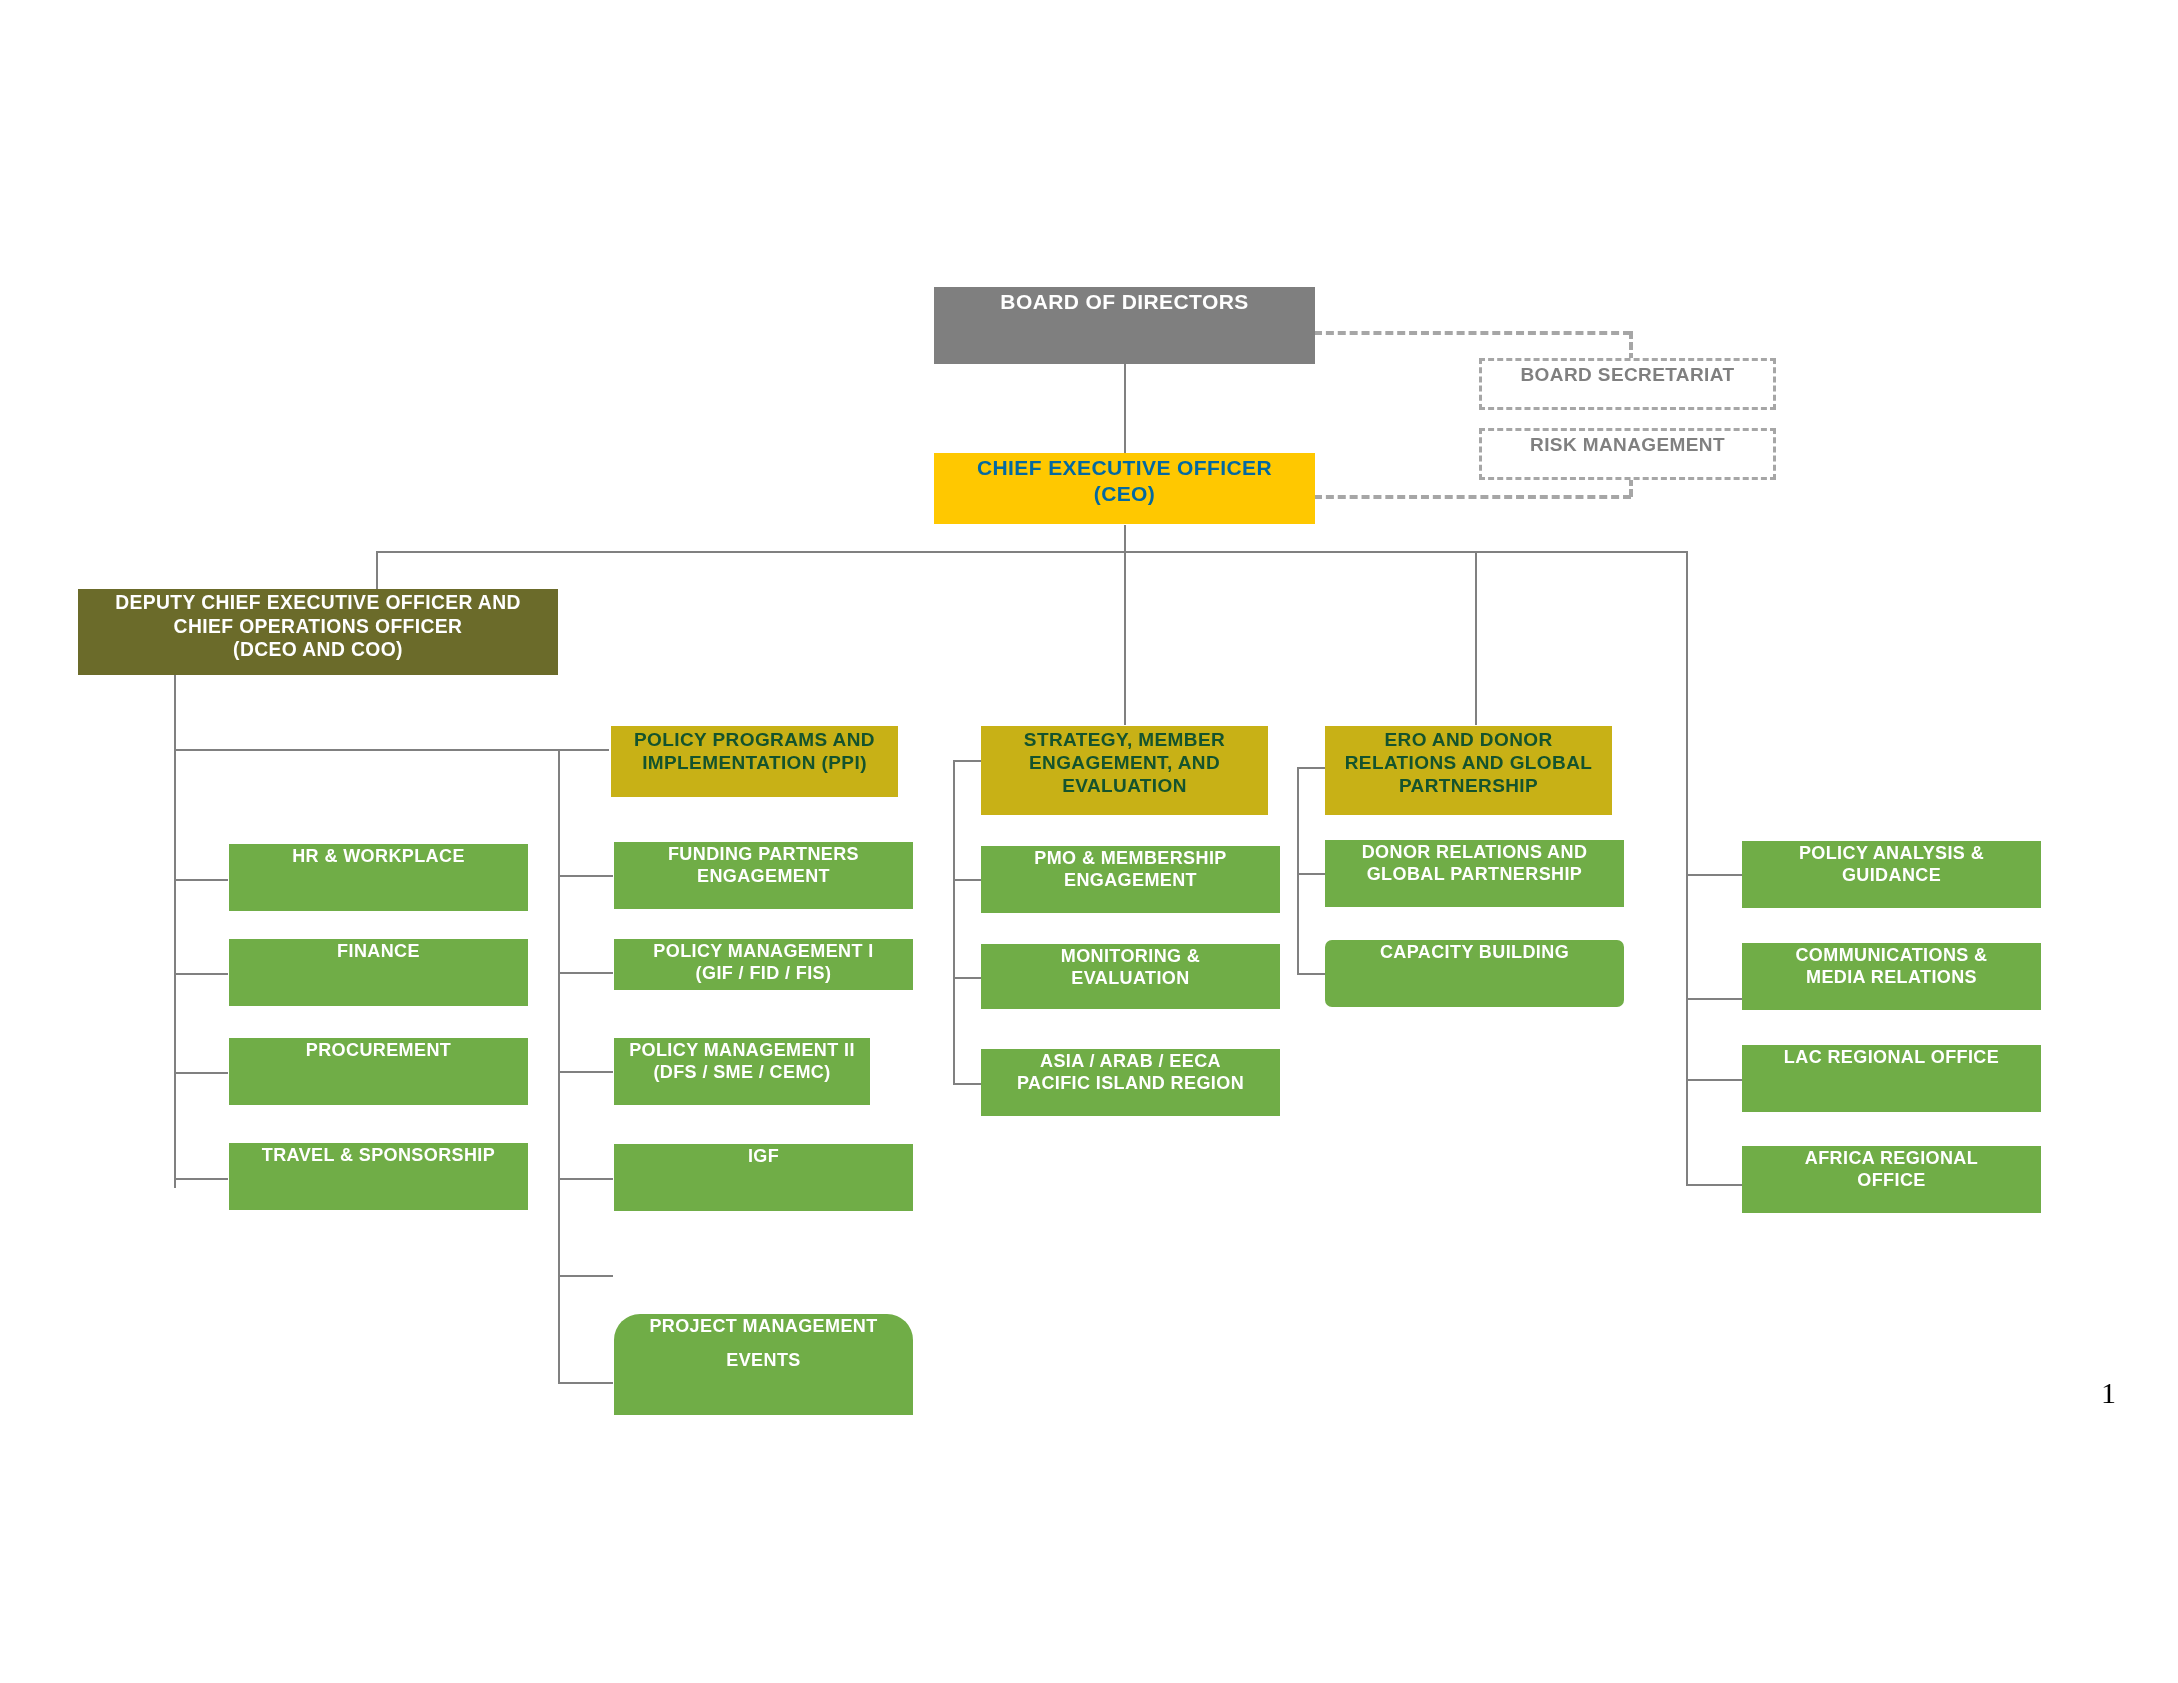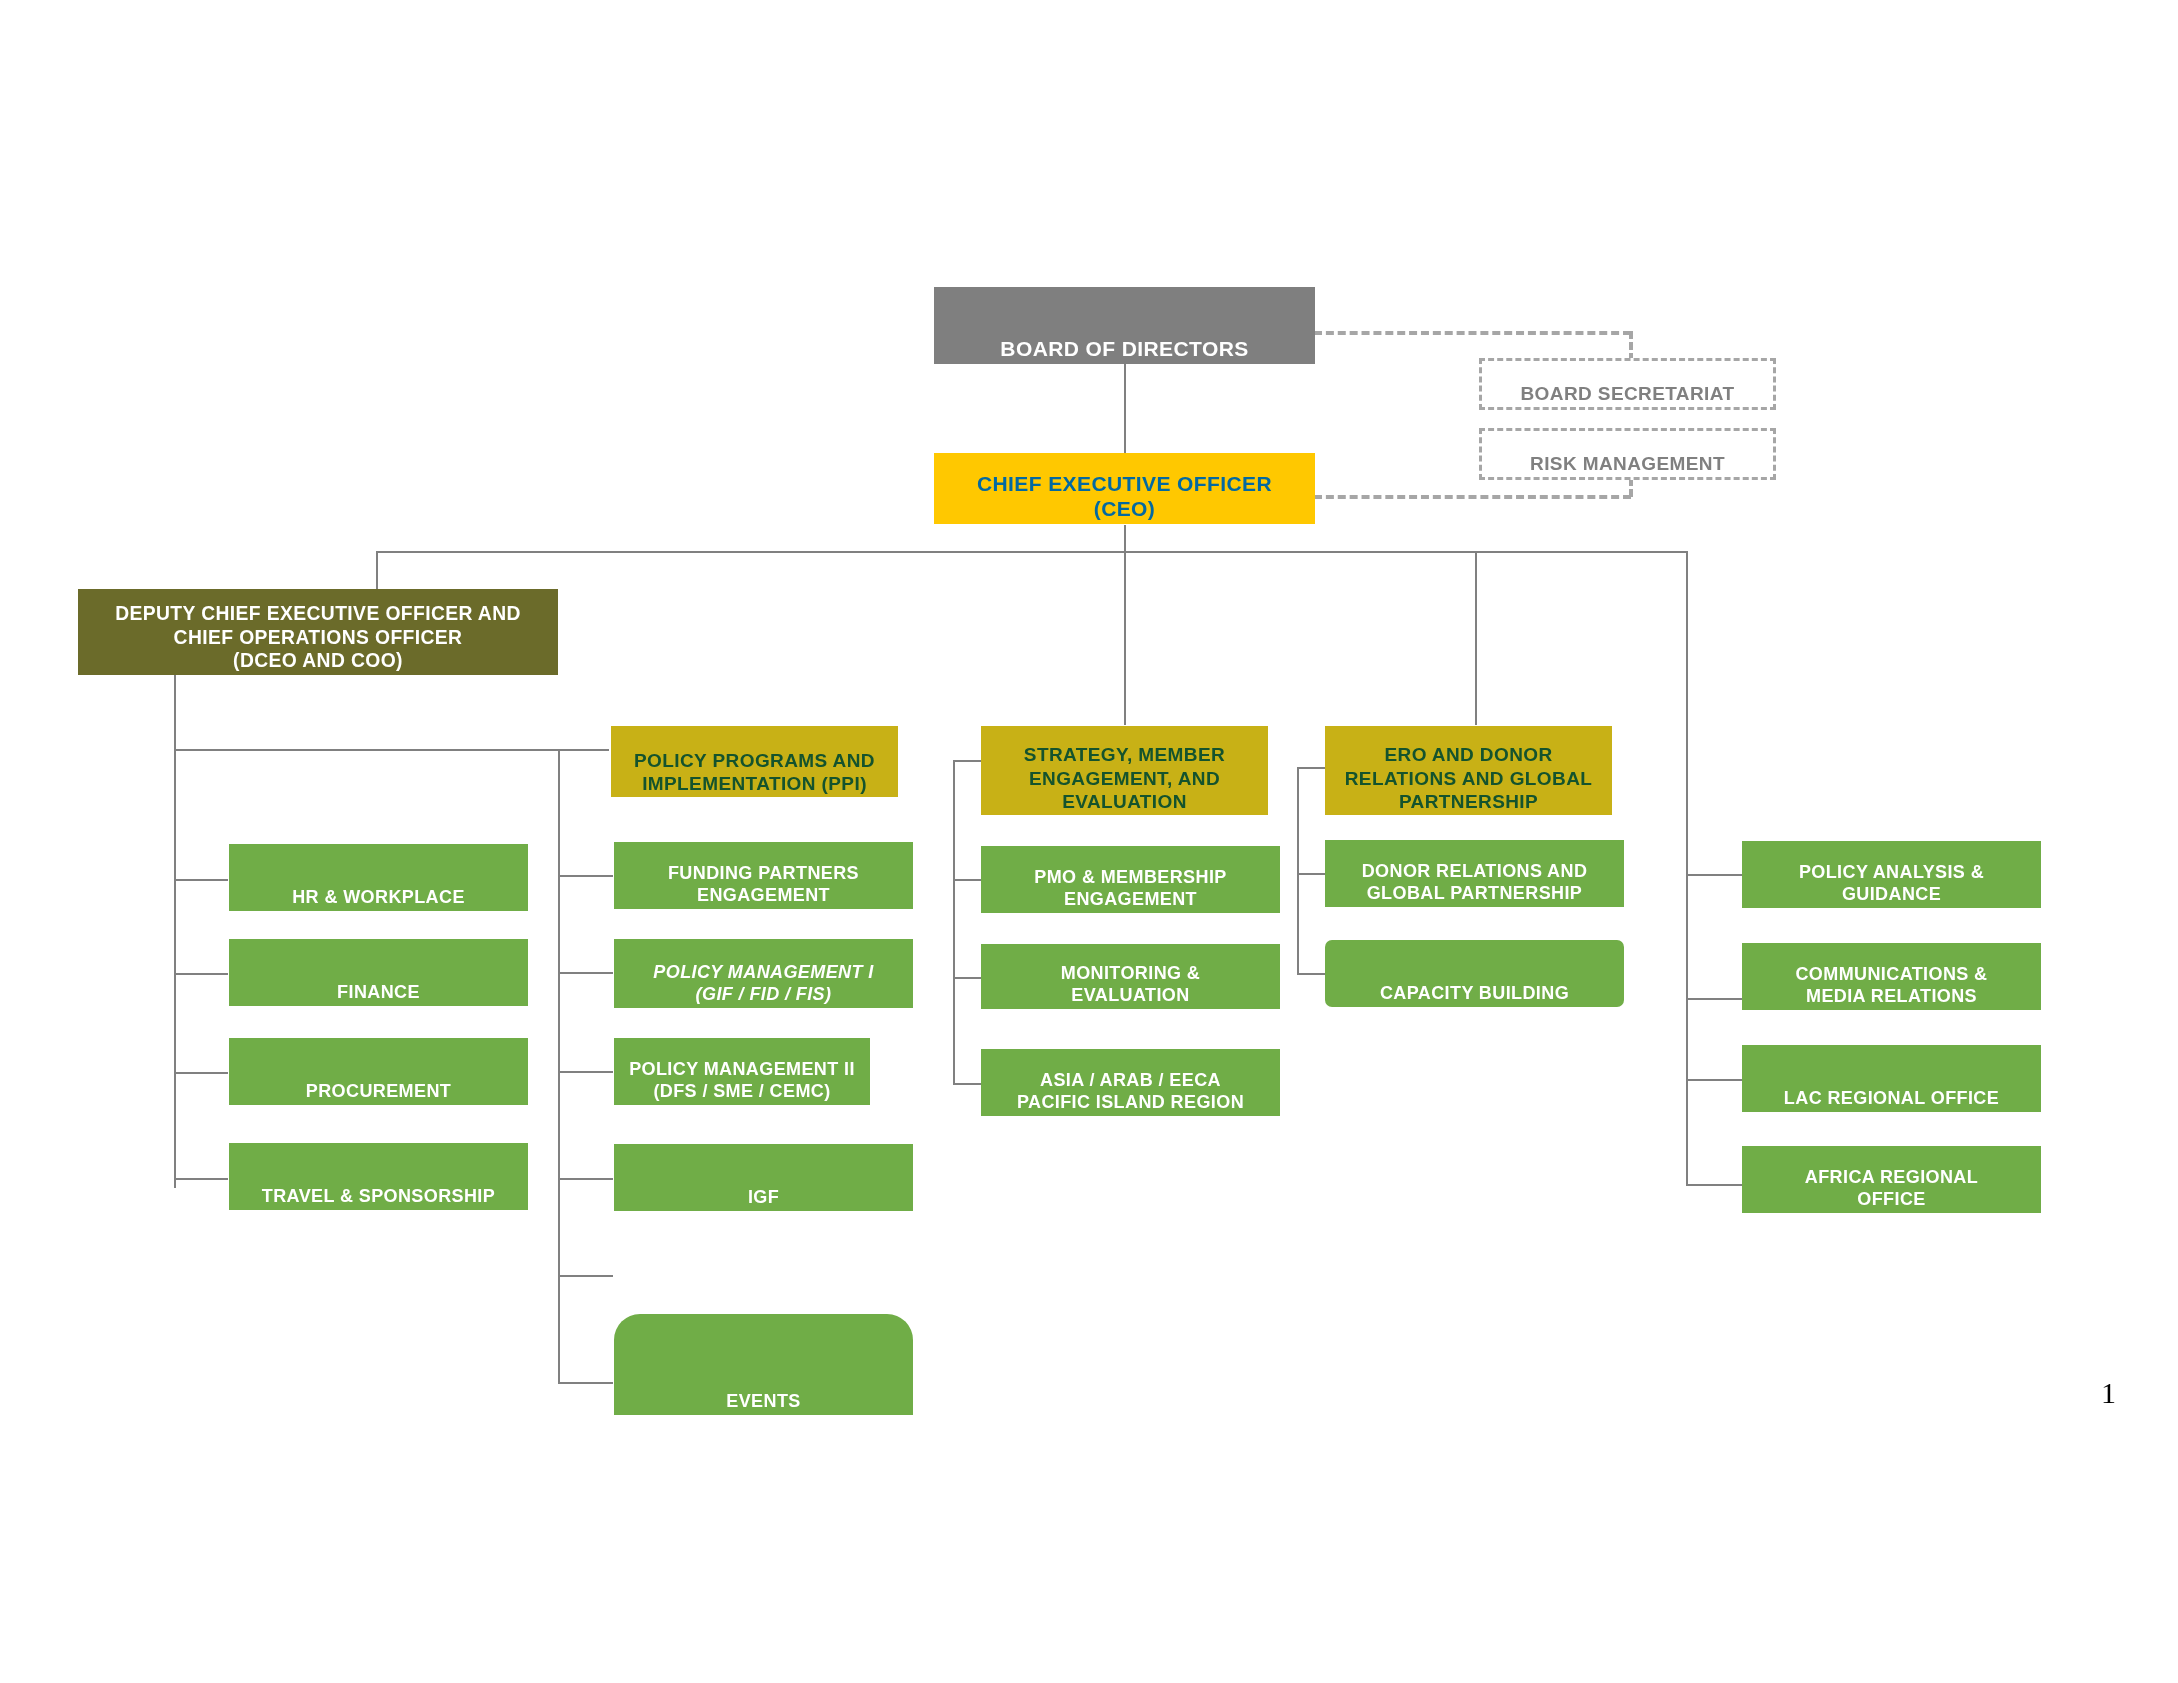--- a/index.html
+++ b/index.html
@@ -16,21 +16,21 @@
     height: 1683px;
     background: #ffffff;
     overflow: hidden;
   }
 
   
   .node {
     position: absolute;
     box-sizing: border-box;
     display: flex;
-    align-items: flex-end;
+    align-items: flex-start;
     justify-content: center;
     text-align: center;
     font-weight: bold;
     letter-spacing: 0.4px;
     line-height: 1.22;
     padding: 2px 0;
   }
   .node .label {
     width: 100%;
     white-space: pre-line;
@@ -201,21 +201,21 @@
     <span class="label">PROCUREMENT</span>
   </div>
   <div class="node node-unit" style="left:229px; top:1143px; width:299px; height:67px;">
     <span class="label">TRAVEL &amp; SPONSORSHIP</span>
   </div>
 
   <div class="node node-unit" style="left:614px; top:842px; width:299px; height:67px;">
     <span class="label">FUNDING PARTNERS
 ENGAGEMENT</span>
   </div>
-  <div class="node node-unit" style="left:614px; top:939px; width:299px; height:69px;font-style:italic;">
+  <div class="node node-unit" style="left:614px; top:939px; width:299px; height:51px;">
     <span class="label">POLICY  MANAGEMENT I
 (GIF / FID / FIS)</span>
   </div>
   <div class="node node-unit" style="left:614px; top:1038px; width:256px; height:67px;">
     <span class="label">POLICY MANAGEMENT II
 (DFS / SME / CEMC)</span>
   </div>
   <div class="node node-unit" style="left:614px; top:1144px; width:299px; height:67px;">
     <span class="label">IGF</span>
   </div>

